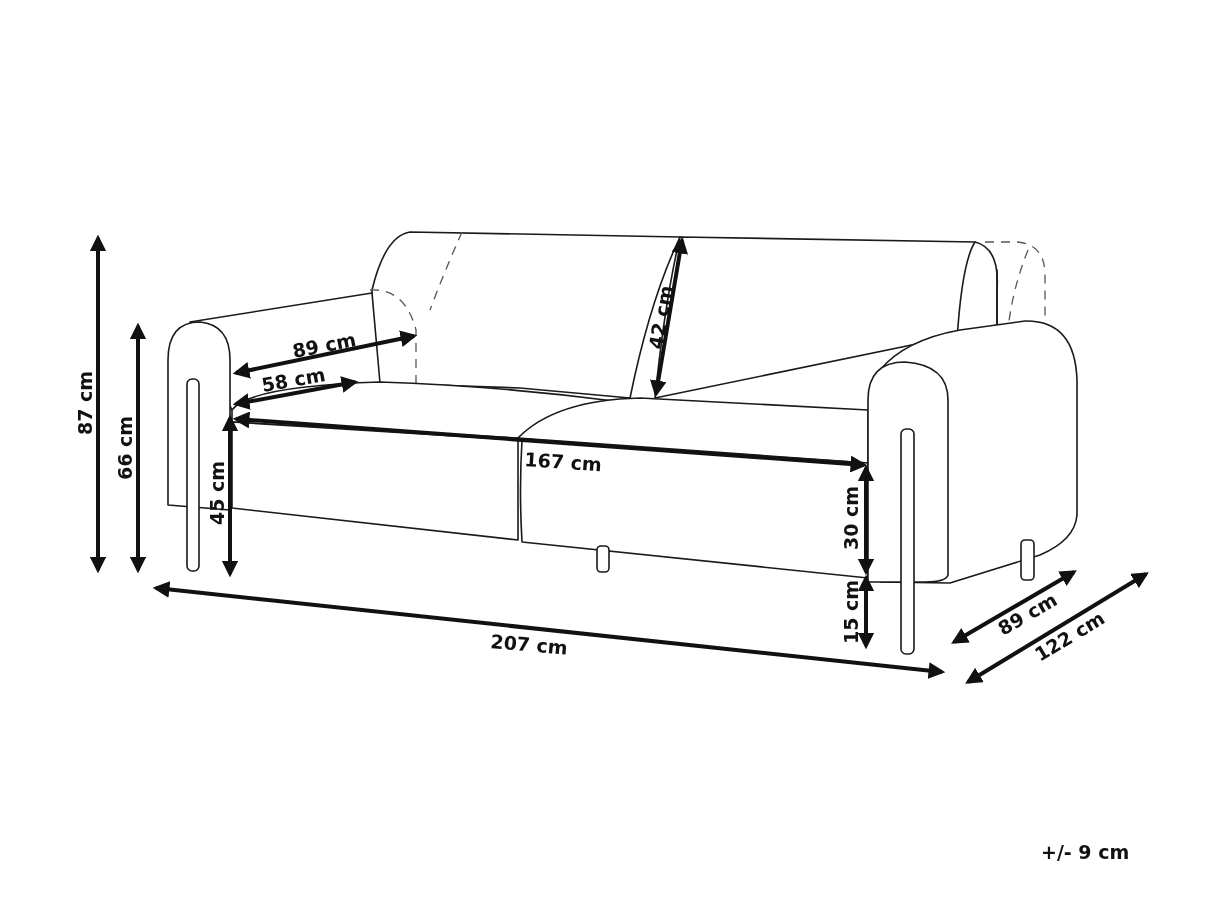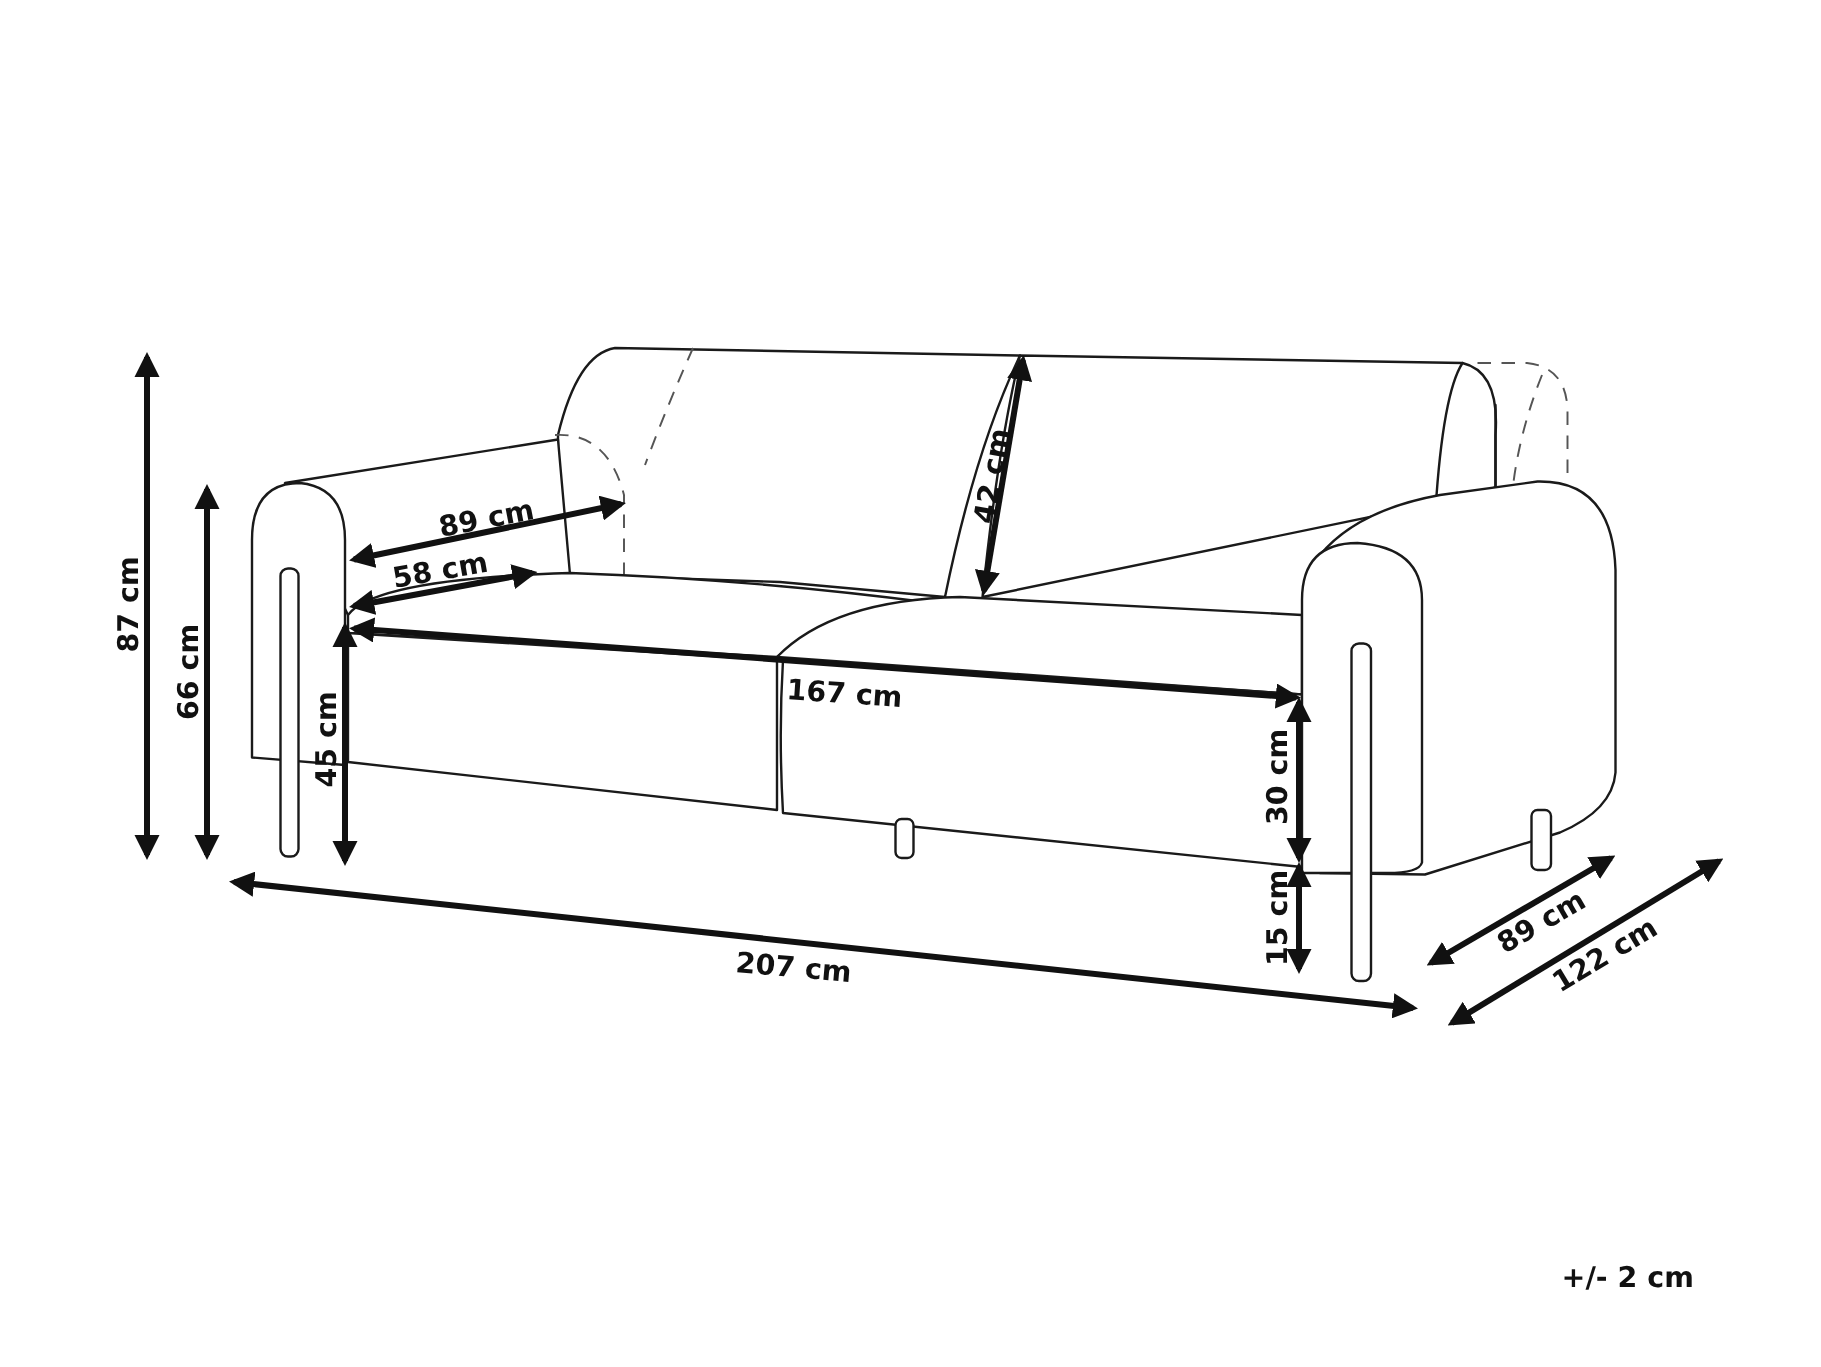--- a/index.html
+++ b/index.html
@@ -80,14 +80,14 @@
     <text class="lbl" transform="translate(263,392) rotate(-10)">58 cm</text>
     <text class="lbl" transform="translate(662,350) rotate(-80)">42 cm</text>
     <text class="lbl" transform="translate(524,466) rotate(4)">167 cm</text>
     <text class="lbl" transform="translate(858,550) rotate(-90)">30 cm</text>
     <text class="lbl" transform="translate(858,644) rotate(-90)">15 cm</text>
     <text class="lbl" transform="translate(490,648) rotate(5)">207 cm</text>
     <text class="lbl" transform="translate(1003,636) rotate(-30)">89 cm</text>
     <text class="lbl" transform="translate(1040,662) rotate(-31)">122 cm</text>
   </g>
 </svg>
-<div class="tol">+/- 2 cm</div>
+<div class="tol">+/- 9 cm</div>
 </div>
 
 </body></html>

